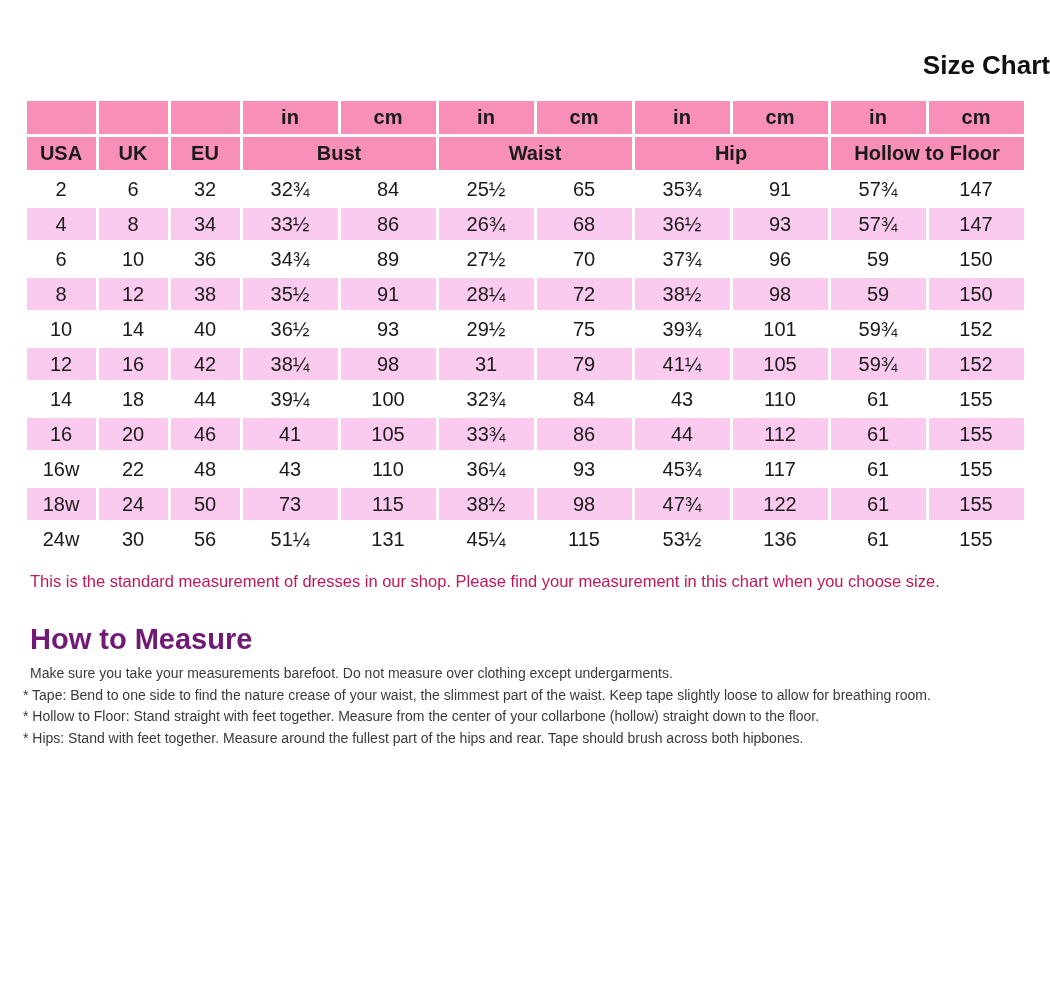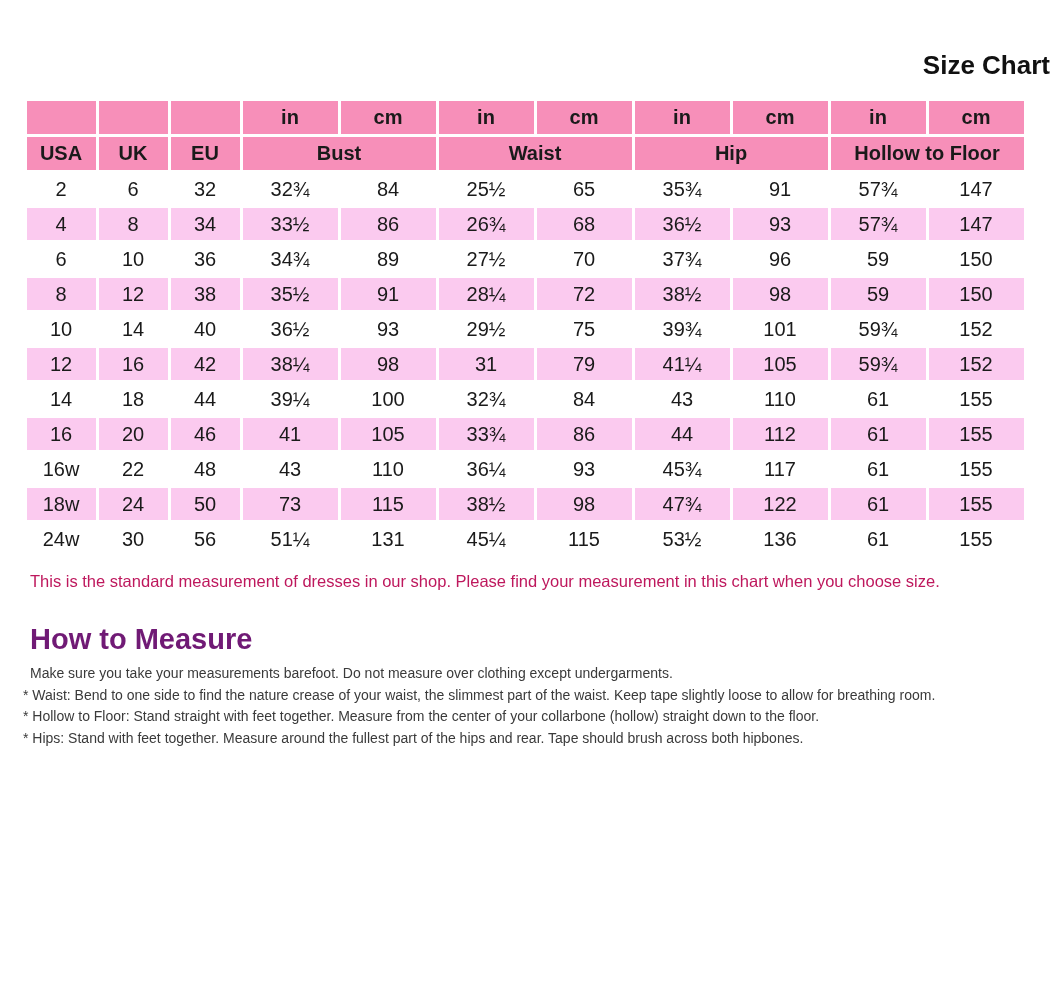--- a/index.html
+++ b/index.html
@@ -267,17 +267,17 @@
 
 <div class="notes">
   <div>This is the standard measurement of dresses in our shop. Please find your measurement in this chart when you choose size.</div>
 </div>
 
 <div class="h2m-heading">How to Measure</div>
 
 <div class="h2m-body">
   <div>Make sure you take your measurements barefoot. Do not measure over clothing except undergarments.</div>
   <div>
-      <div class="h2m-item">* Waist: Bend to one side to find the nature crease of your waist, the slimmest part of the waist. Keep tape slightly loose to allow for breathing room.</div>
+      <div class="h2m-item">* Tape: Bend to one side to find the nature crease of your waist, the slimmest part of the waist. Keep tape slightly loose to allow for breathing room.</div>
       <div class="h2m-item">* Hollow to Floor: Stand straight with feet together. Measure from the center of your collarbone (hollow) straight down to the floor.</div>
       <div class="h2m-item">* Hips: Stand with feet together. Measure around the fullest part of the hips and rear. Tape should brush across both hipbones.</div>
     </div>
 </div>
 
 </body></html>

